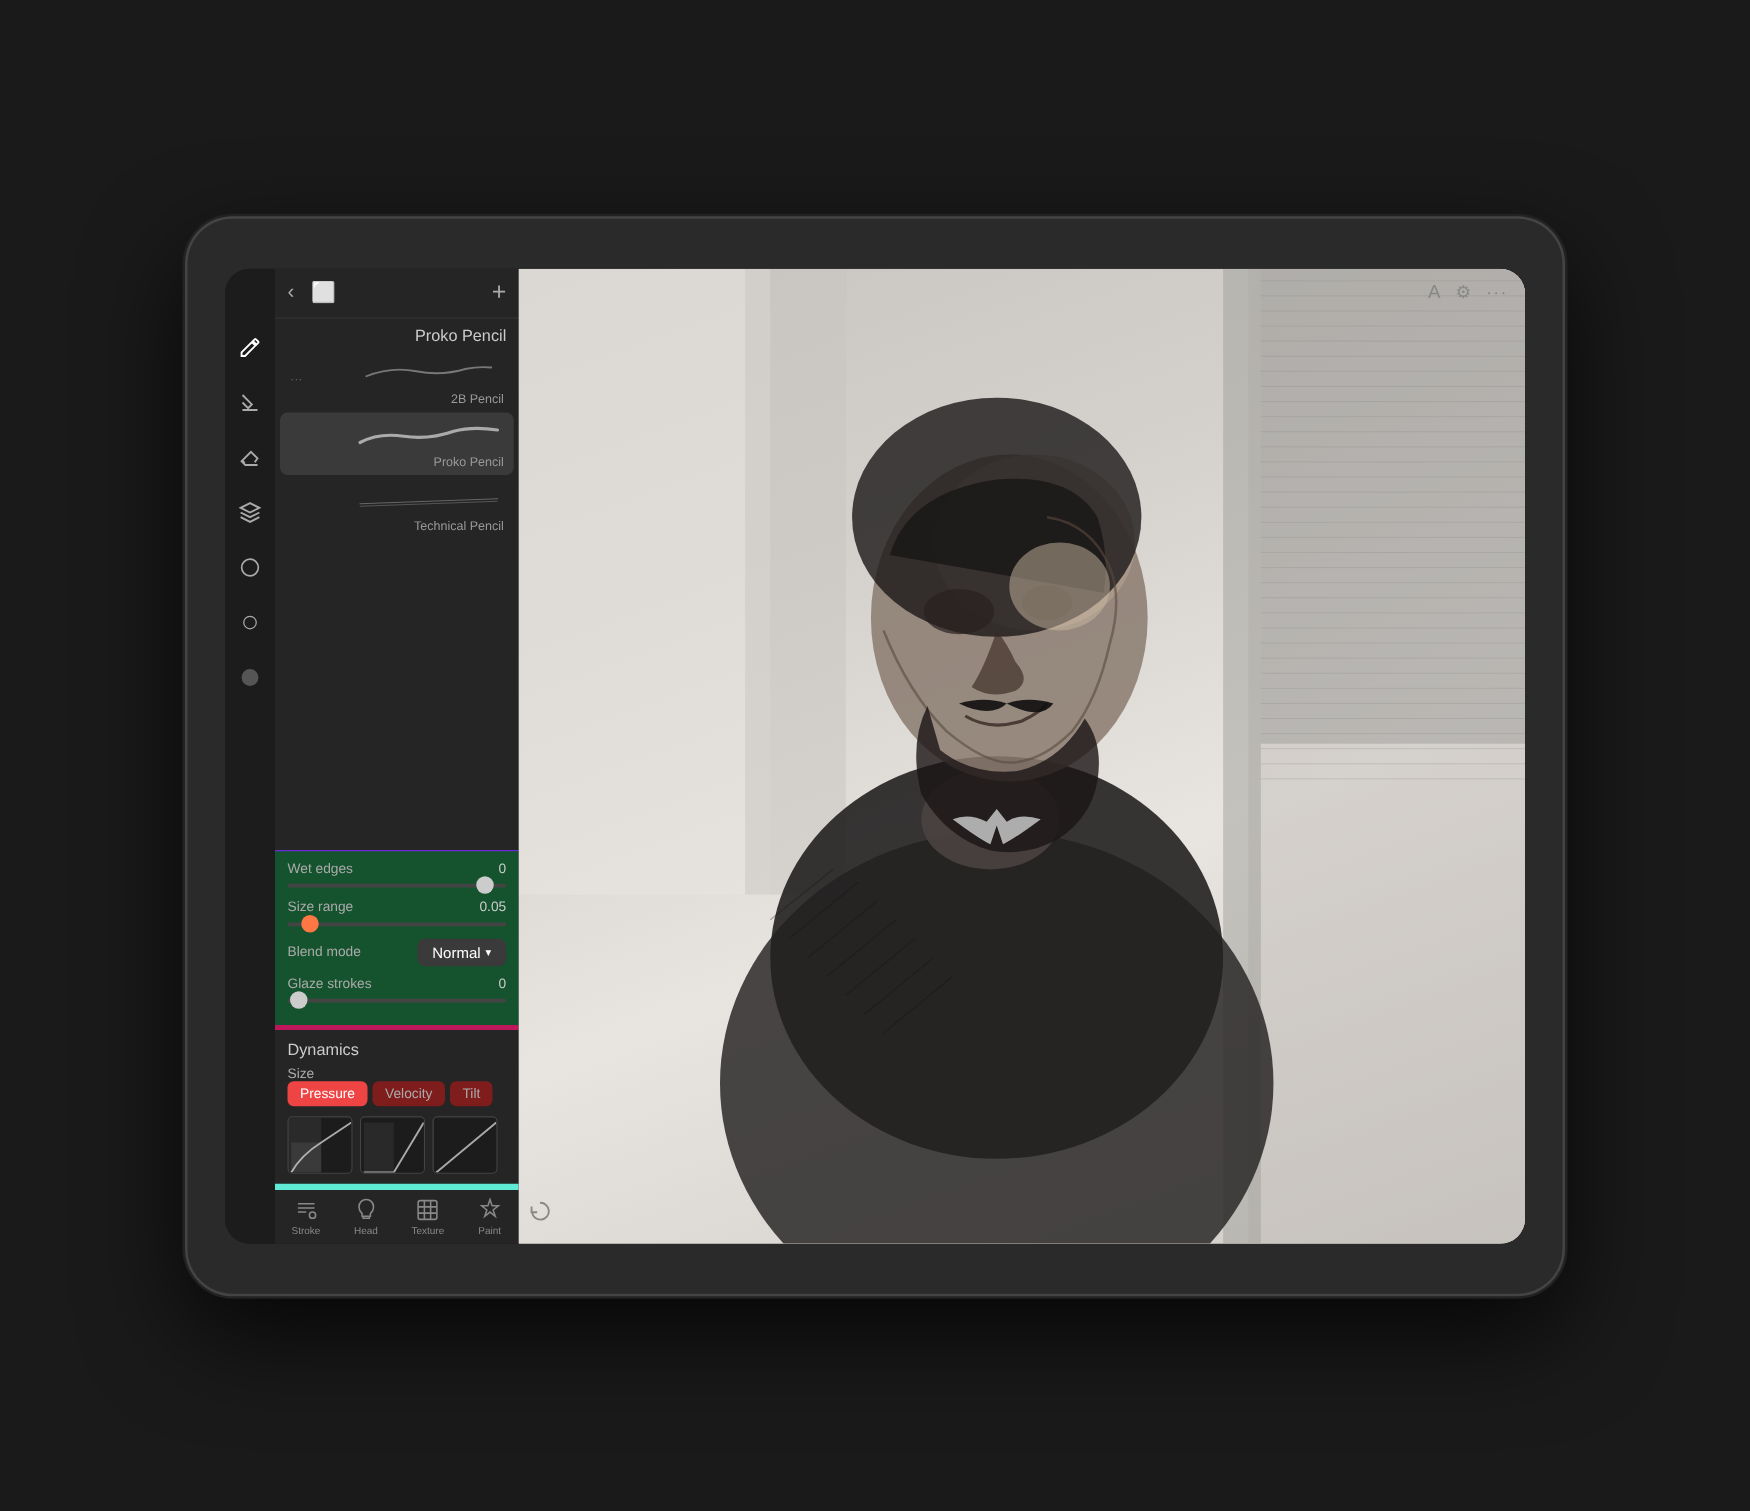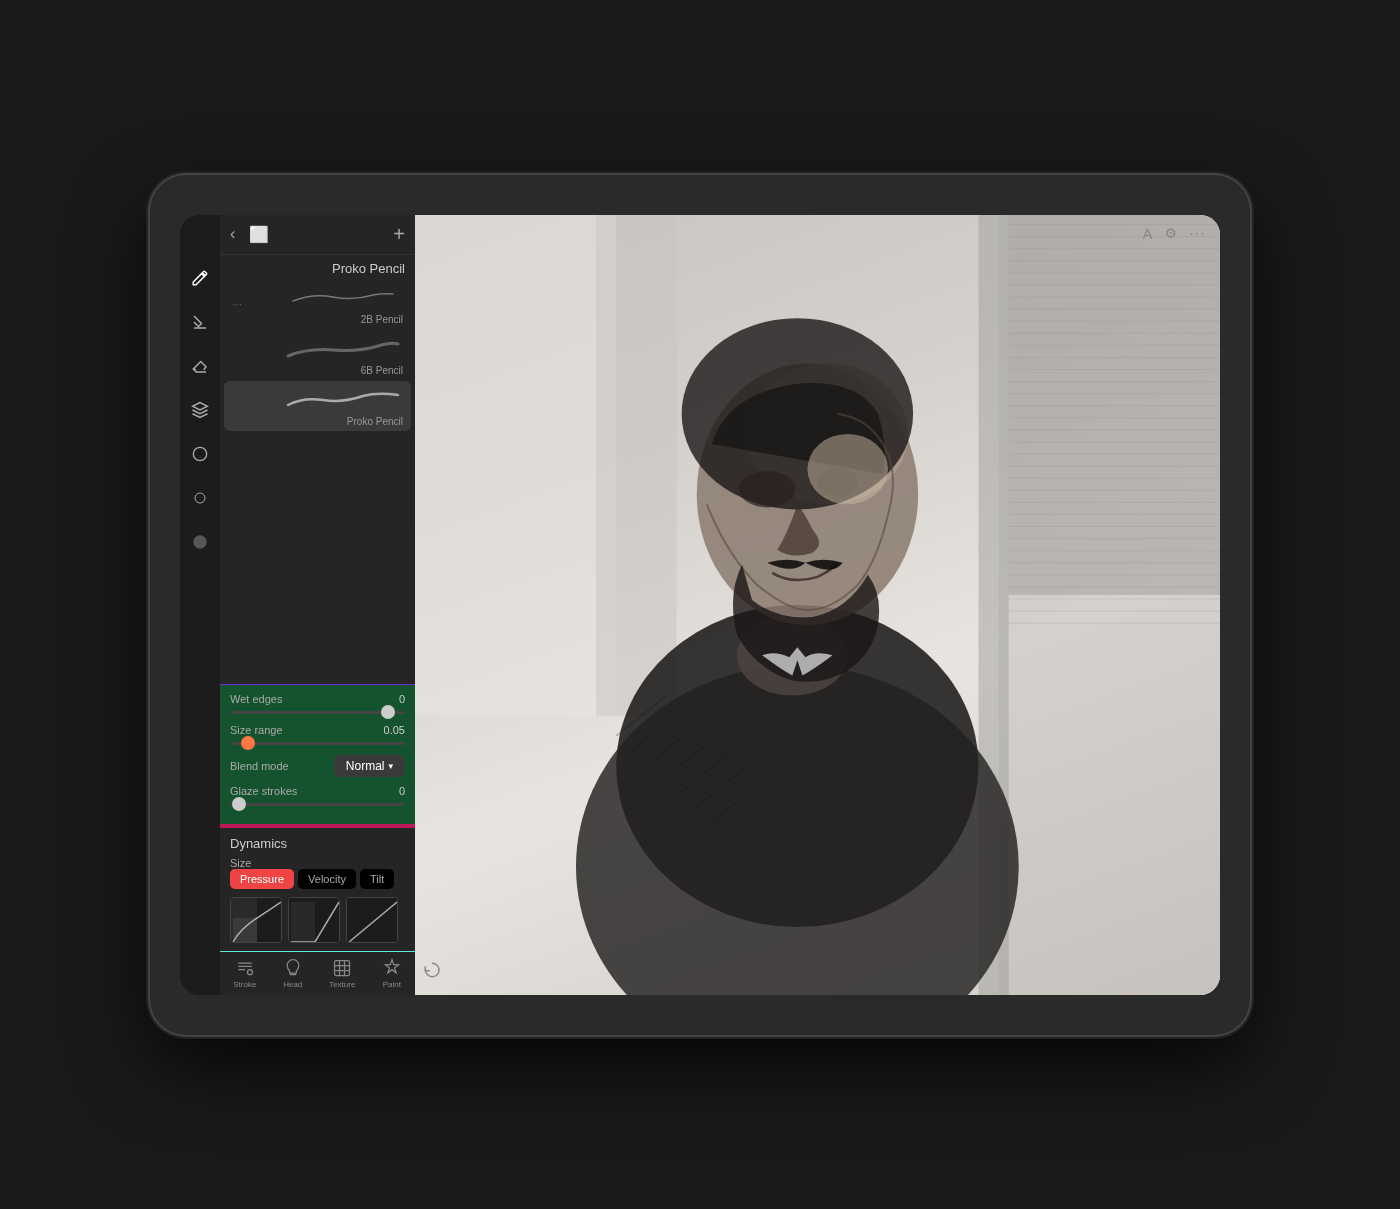--- a/index.html
+++ b/index.html
@@ -228,21 +228,21 @@
       margin-bottom: 0;
     }
 
     .dynamics-tabs {
       display: flex;
       gap: 4px;
       margin-bottom: 8px;
     }
 
     .dyn-tab {
-      background: #000000;
+      background: #7f1d1d;
       border: none;
       color: #aaa;
       font-size: 11px;
       padding: 4px 10px;
       border-radius: 5px;
       cursor: pointer;
     }
 
     .dyn-tab.active {
       background: #ef4444;
@@ -258,21 +258,21 @@
       width: 52px;
       height: 46px;
       background: #1c1c1c;
       border-radius: 4px;
       border: 1px solid #444;
       overflow: hidden;
     }
 
     
     .bottom-tabs {
-      border-top: 1px solid #5eead4;
+      border-top: 5px solid #5eead4;
       display: flex;
       justify-content: space-around;
       padding: 6px 0;
       background: #252525;
     }
 
     .bottom-tab {
       display: flex;
       flex-direction: column;
       align-items: center;
@@ -391,38 +391,39 @@
           <div style="position:absolute;left:8px;top:50%;transform:translateY(-50%);color:#666;font-size:10px;">···</div>
           <div class="brush-stroke-img">
             <svg class="brush-stroke-svg" viewBox="0 0 120 28">
               <path d="M10 18 Q30 10 50 14 Q70 18 90 12 Q100 10 110 11" stroke="#777" stroke-width="1.5" fill="none" stroke-linecap="round"></path>
             </svg>
           </div>
           <div class="brush-name">2B Pencil</div>
         </div>
 
 
-        <div class="brush-item">
-          <div class="brush-stroke-img">
-            <svg class="brush-stroke-svg" viewBox="0 0 120 28">
-              <path d="M5 22 Q25 14 50 16 Q75 18 95 12 Q108 8 115 10" stroke="#666" stroke-width="3" fill="none" stroke-linecap="round"></path>
-            </svg>
-          </div>
-          <div class="brush-name">6B Pencil</div>
-        </div>
 
         <div class="brush-item selected">
           <div class="brush-stroke-img">
             <svg class="brush-stroke-svg" viewBox="0 0 120 28">
               <path d="M5 20 Q20 12 40 15 Q60 18 80 11 Q95 7 115 10" stroke="#aaa" stroke-width="2.5" fill="none" stroke-linecap="round"></path>
             </svg>
           </div>
           <div class="brush-name">Proko Pencil</div>
         </div>
 
+        <div class="brush-item">
+          <div class="brush-stroke-img">
+            <svg class="brush-stroke-svg" viewBox="0 0 120 28">
+              <path d="M5 18 L115 14" stroke="#666" stroke-width="1" fill="none" stroke-linecap="round"></path>
+              <path d="M5 20 L60 18 L115 16" stroke="#555" stroke-width="0.8" fill="none"></path>
+            </svg>
+          </div>
+          <div class="brush-name">Technical Pencil</div>
+        </div>
       </div>
 
       <div class="brush-settings">
         <div class="setting-row">
           <span class="setting-label">Wet edges</span>
           <span class="setting-value">0</span>
         </div>
         <div class="slider-track">
           <div class="slider-thumb" style="left: 90%; background: #ccc;"></div>
         </div>

